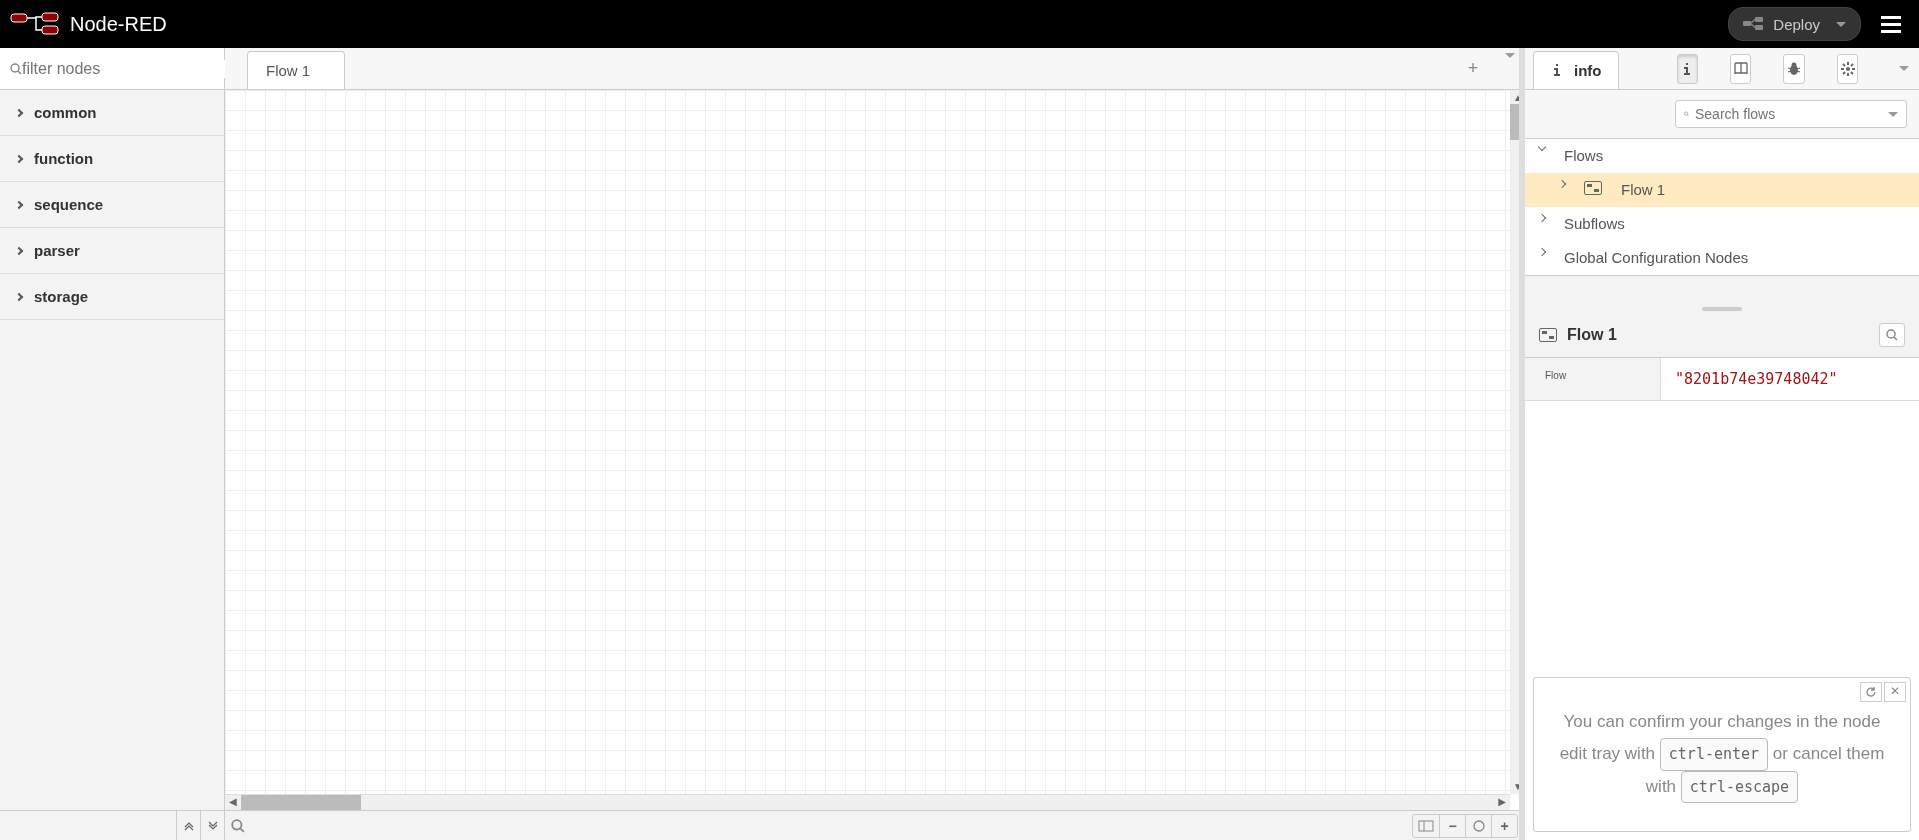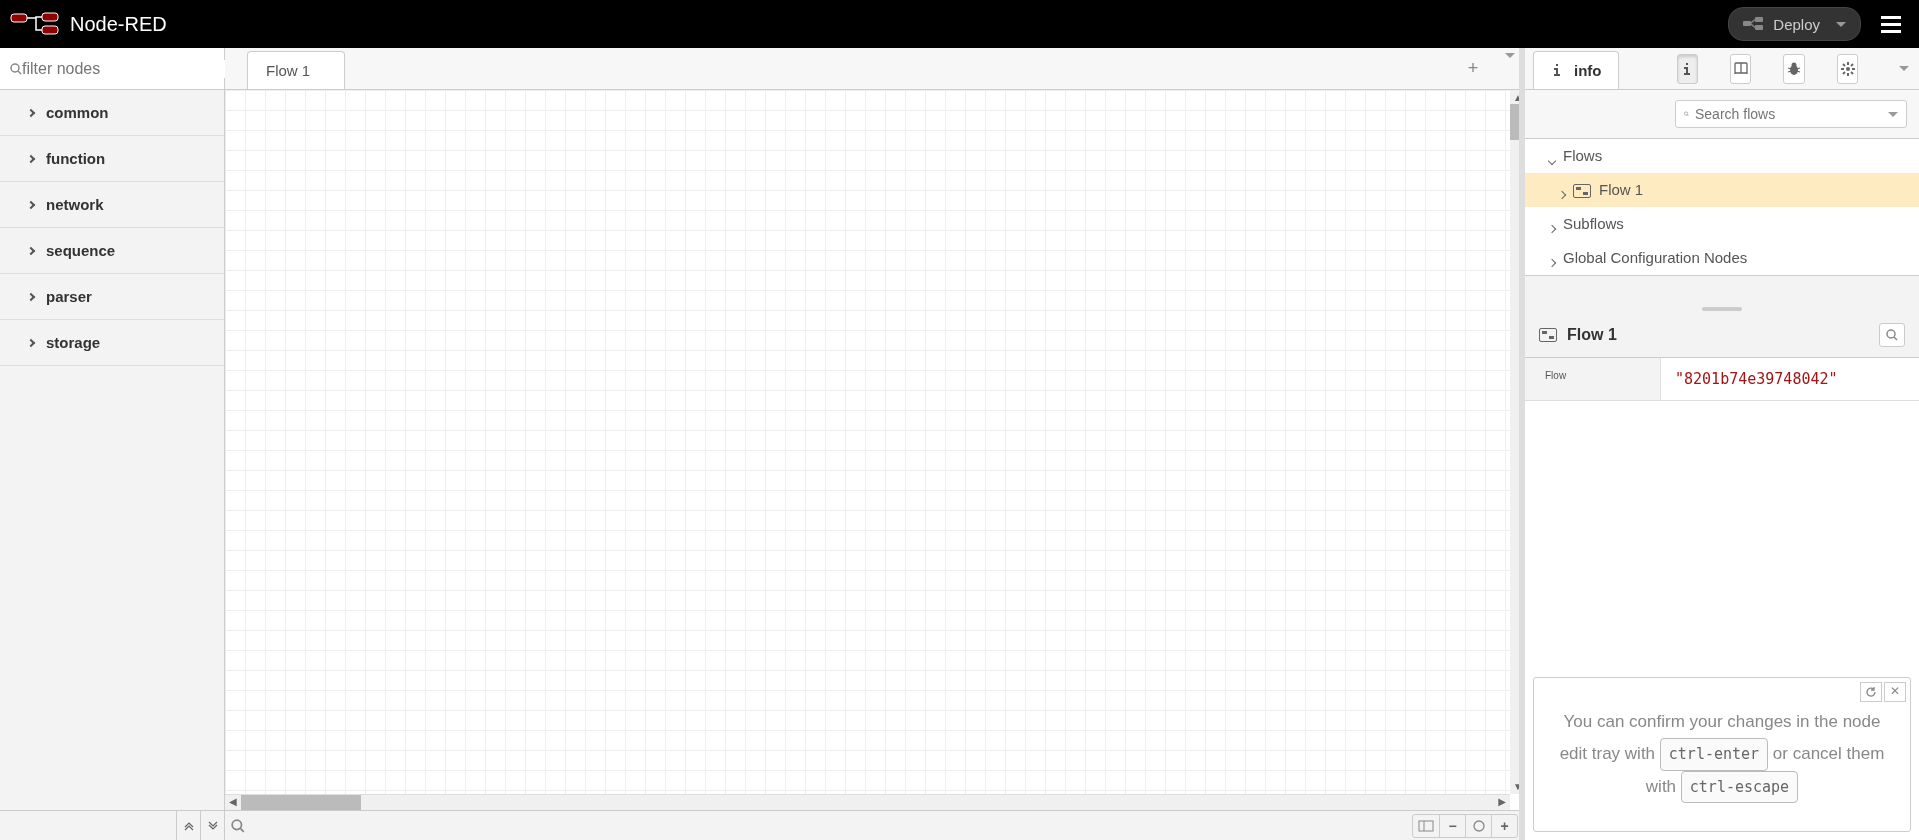--- a/index.html
+++ b/index.html
@@ -16,21 +16,21 @@
 .hamburger { display: flex; flex-direction: column; gap: 4px; padding: 8px; margin-left: 12px; cursor: pointer; }
 .hamburger span { width: 20px; height: 3px; background: #fff; }
 
 .main { display: flex; height: calc(100vh - 48px); }
 
 
 .palette { width: 225px; display: flex; flex-direction: column; border-right: 1px solid #ccc; background: #f3f3f3; }
 .filter-box { background: #fff; border-bottom: 1px solid #ccc; padding: 8px 10px; display: flex; align-items: center; height: 42px; }
 .filter-box input { border: none; outline: none; font-size: 16px; flex: 1; color: #888; }
 .search-icon { color: #888; font-size: 14px; }
-.category { padding: 14px 28px; border-bottom: 1px solid #ddd; display: flex; align-items: center; gap: 12px; cursor: pointer; font-weight: 600; font-size: 15px; background: #f3f3f3; }
+.category { padding: 14px 16px; border-bottom: 1px solid #ddd; display: flex; align-items: center; gap: 12px; cursor: pointer; font-weight: 600; font-size: 15px; background: #f3f3f3; }
 .chevron { display: inline-block; width: 6px; height: 6px; border-right: 2px solid #555; border-bottom: 2px solid #555; transform: rotate(-45deg); }
 .palette-footer { margin-top: auto; border-top: 1px solid #ccc; background: #f3f3f3; display: flex; justify-content: flex-end; height: 30px; }
 .pf-btn { width: 24px; display: flex; align-items: center; justify-content: center; border-left: 1px solid #ccc; cursor: pointer; font-size: 11px; color: #666; }
 
 
 .workspace { flex: 1; display: flex; flex-direction: column; background: #fff; position: relative; }
 .tab-bar { height: 42px; border-bottom: 1px solid #ccc; display: flex; align-items: center; padding-left: 22px; background: #f7f7f7; }
 .tab { background: #fff; border: 1px solid #ccc; border-bottom: none; padding: 10px 34px 10px 18px; font-size: 15px; color: #555; cursor: pointer; position: relative; top: 1px; border-radius: 4px 4px 0 0; }
 .tab-spacer { flex: 1; }
 .tab-add, .tab-menu { width: 34px; text-align: center; color: #888; cursor: pointer; font-size: 18px; }
@@ -54,21 +54,21 @@
 .sb-tab-info { background: #fff; border: 1px solid #ccc; border-bottom: none; padding: 10px 16px; font-size: 15px; font-weight: 600; display: flex; gap: 10px; align-items: center; position: relative; top: 1px; border-radius: 4px 4px 0 0; margin-left: 8px; }
 .sb-tab-spacer { flex: 1; }
 .sb-icon-btn { width: 34px; height: 30px; border: 1px solid #ccc; margin: 0 2px; display: flex; align-items: center; justify-content: center; background: #fff; border-radius: 3px; color: #666; cursor: pointer; font-size: 14px; }
 .sb-icon-btn.active { background: #eee; box-shadow: inset 0 2px 3px rgba(0,0,0,.15); }
 
 .sb-search { padding: 10px 12px; border-bottom: 1px solid #ccc; background: #f7f7f7; display: flex; justify-content: flex-end; }
 .sb-search-box { flex: 1; max-width: 232px; border: 1px solid #ccc; background: #fff; padding: 5px 8px; display: flex; align-items: center; gap: 6px; border-radius: 3px; }
 .sb-search-box input { border: none; outline: none; flex: 1; font-size: 14px; color: #888; }
 
 .tree { background: #fff; }
-.tree-row { padding: 8px 24px; display: flex; align-items: flex-end; gap: 8px; cursor: pointer; font-size: 15px; color: #555; border-bottom: 1px solid transparent; }
+.tree-row { padding: 8px 14px; display: flex; align-items: flex-start; gap: 19px; cursor: pointer; font-size: 15px; color: #555; border-bottom: 1px solid transparent; }
 .tree-row.indent1 { padding-left: 34px; }
 .tree-row.selected { background: #ffebc2; }
 .tree-chev { display: inline-block; width: 6px; height: 6px; border-right: 1.5px solid #666; border-bottom: 1.5px solid #666; transform: rotate(-45deg); }
 .tree-chev.down { transform: rotate(45deg); margin-top: -3px; }
 .flow-icon { width: 18px; height: 14px; border: 1.5px solid #666; border-radius: 2px; position: relative; display: inline-block; }
 .flow-icon::before { content: ""; position: absolute; left: 2px; top: 2px; width: 5px; height: 3px; background: #666; }
 .flow-icon::after { content: ""; position: absolute; right: 2px; bottom: 2px; width: 5px; height: 3px; background: #666; }
 
 .tree-spacer { height: 38px; background: #f3f3f3; border-top: 1px solid #ccc; position: relative; }
 .drag-handle { position: absolute; left: 50%; bottom: 2px; transform: translateX(-50%); width: 40px; height: 4px; background: #ccc; border-radius: 2px; }
@@ -136,24 +136,20 @@
         <div class="category">
           <span class="chevron"></span>
           <span>common</span>
         </div>
         <div class="category">
           <span class="chevron"></span>
           <span>function</span>
         </div>
         <div class="category">
           <span class="chevron"></span>
-          <span>network</span>
-        </div>
-        <div class="category">
-          <span class="chevron"></span>
           <span>sequence</span>
         </div>
         <div class="category">
           <span class="chevron"></span>
           <span>parser</span>
         </div>
         <div class="category">
           <span class="chevron"></span>
           <span>storage</span>
         </div>

